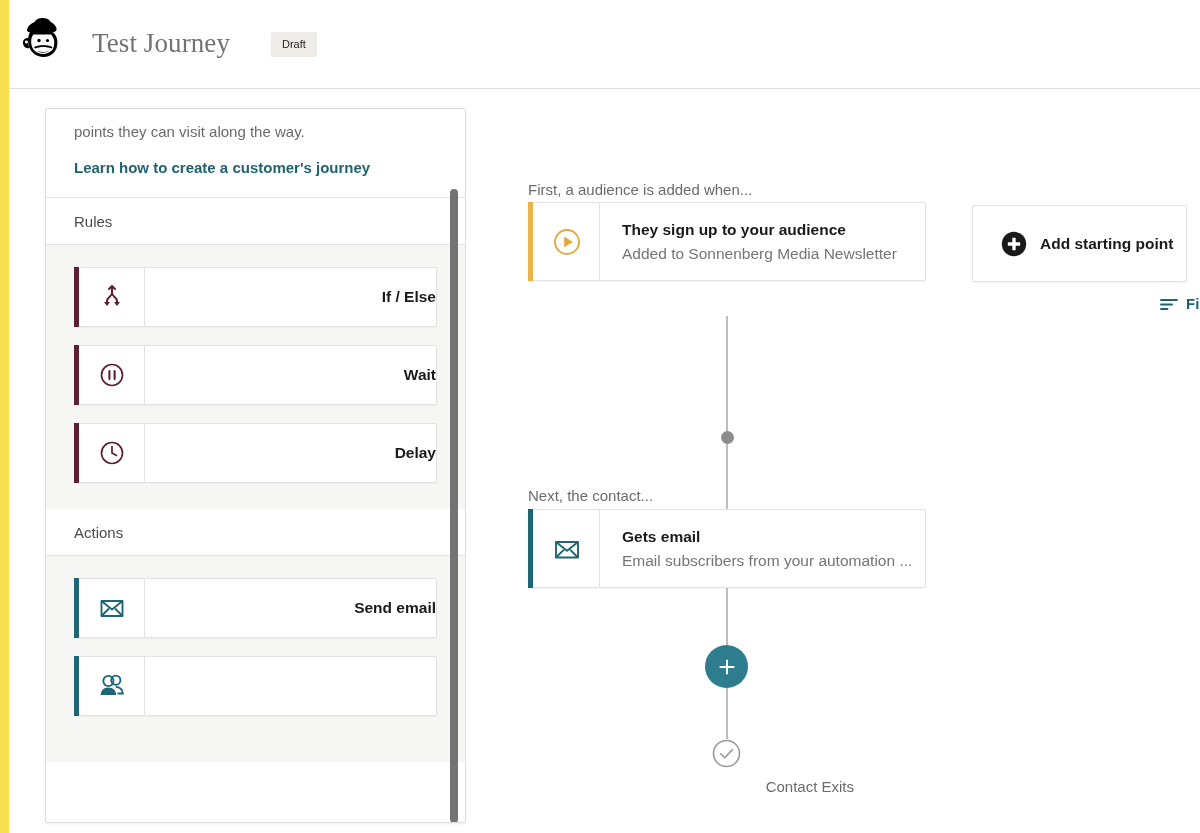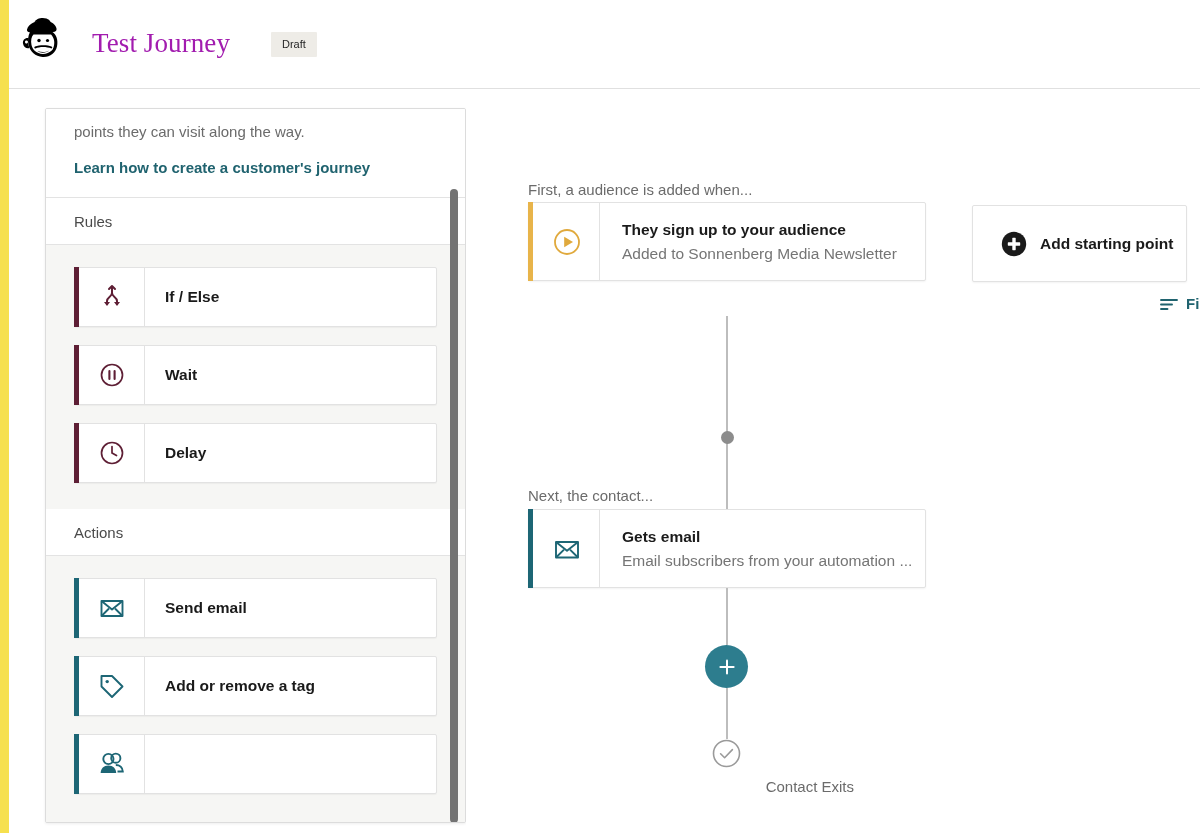--- a/index.html
+++ b/index.html
@@ -34,21 +34,21 @@
     position: absolute;
     left: 16px; top: 14px;
     width: 50px; height: 50px;
   }
   #page-title {
     position: absolute;
     left: 92px; top: 28px;
     font-family: "Liberation Serif", serif;
     font-size: 27px;
     font-weight: 400;
-    color: #a21caf;
+    color: #737373;
     letter-spacing: 0.1px;
   }
   #status-badge {
     position: absolute;
     left: 271px; top: 32px;
     padding: 4px 11px 5px 11px;
     background: #eeece7;
     color: #262626;
     font-size: 11px;
     line-height: 16px;
@@ -105,20 +105,21 @@
     position: relative;
     display: flex;
     align-items: stretch;
     height: 60px;
     background: #ffffff;
     border: 1px solid #e2e2e2;
     border-radius: 2px;
     margin-bottom: 18px;
     cursor: grab;
     box-shadow: 0 1px 1px rgba(0,0,0,0.04);
+    justify-content: space-between;
   }
   .block-item:last-child { margin-bottom: 8px; }
   .block-item .accent {
     position: absolute;
     left: -1px; top: -1px;
     width: 5px; height: 60px;
   }
   .block-item.rule .accent { background: #5e1f35; }
   .block-item.action .accent { background: #1d6675; }
 
@@ -381,30 +382,20 @@
       <span class="icon-wrap">
         <svg width="28" height="28" viewBox="0 0 28 28" fill="none" stroke="#1D6675" stroke-width="1.9" stroke-linejoin="round">
           <rect x="3.5" y="7" width="21" height="15"></rect>
           <path d="M3.5 7 L14 15.5 L24.5 7"></path>
           <path d="M3.5 22 L11 14.5 M24.5 22 L17 14.5"></path>
         </svg>
       </span>
       <span class="label">Send email</span>
     </div>
 
-    <div class="block-item action">
-      <span class="accent"></span>
-      <span class="icon-wrap">
-        <svg width="28" height="28" viewBox="0 0 28 28" fill="none" stroke="#1D6675" stroke-width="1.9" stroke-linejoin="round">
-          <path d="M3.5 4 L14 4 L24.5 14.5 L14 25 L3.5 14.5 Z"></path>
-          <circle cx="9.2" cy="9.6" r="1.7" fill="#1D6675" stroke="none"></circle>
-        </svg>
-      </span>
-      <span class="label">Add or remove a tag</span>
-    </div>
 
     <div class="block-item action">
       <span class="accent"></span>
       <span class="icon-wrap">
         <svg width="28" height="28" viewBox="0 0 28 28" fill="none" stroke="#1D6675" stroke-width="1.9">
           <circle cx="17.8" cy="8.2" r="4.6"></circle>
           <path d="M17.8 15 C21.8 15 24.6 17.6 24.8 21.5 L19.5 21.5"></path>
           <circle cx="10.4" cy="9" r="5.1" fill="none"></circle>
           <path d="M10.4 15.4 C15.1 15.4 18 18.4 18.2 23 L2.6 23 C2.8 18.4 5.7 15.4 10.4 15.4 Z" fill="#1D6675" stroke="none"></path>
         </svg>

